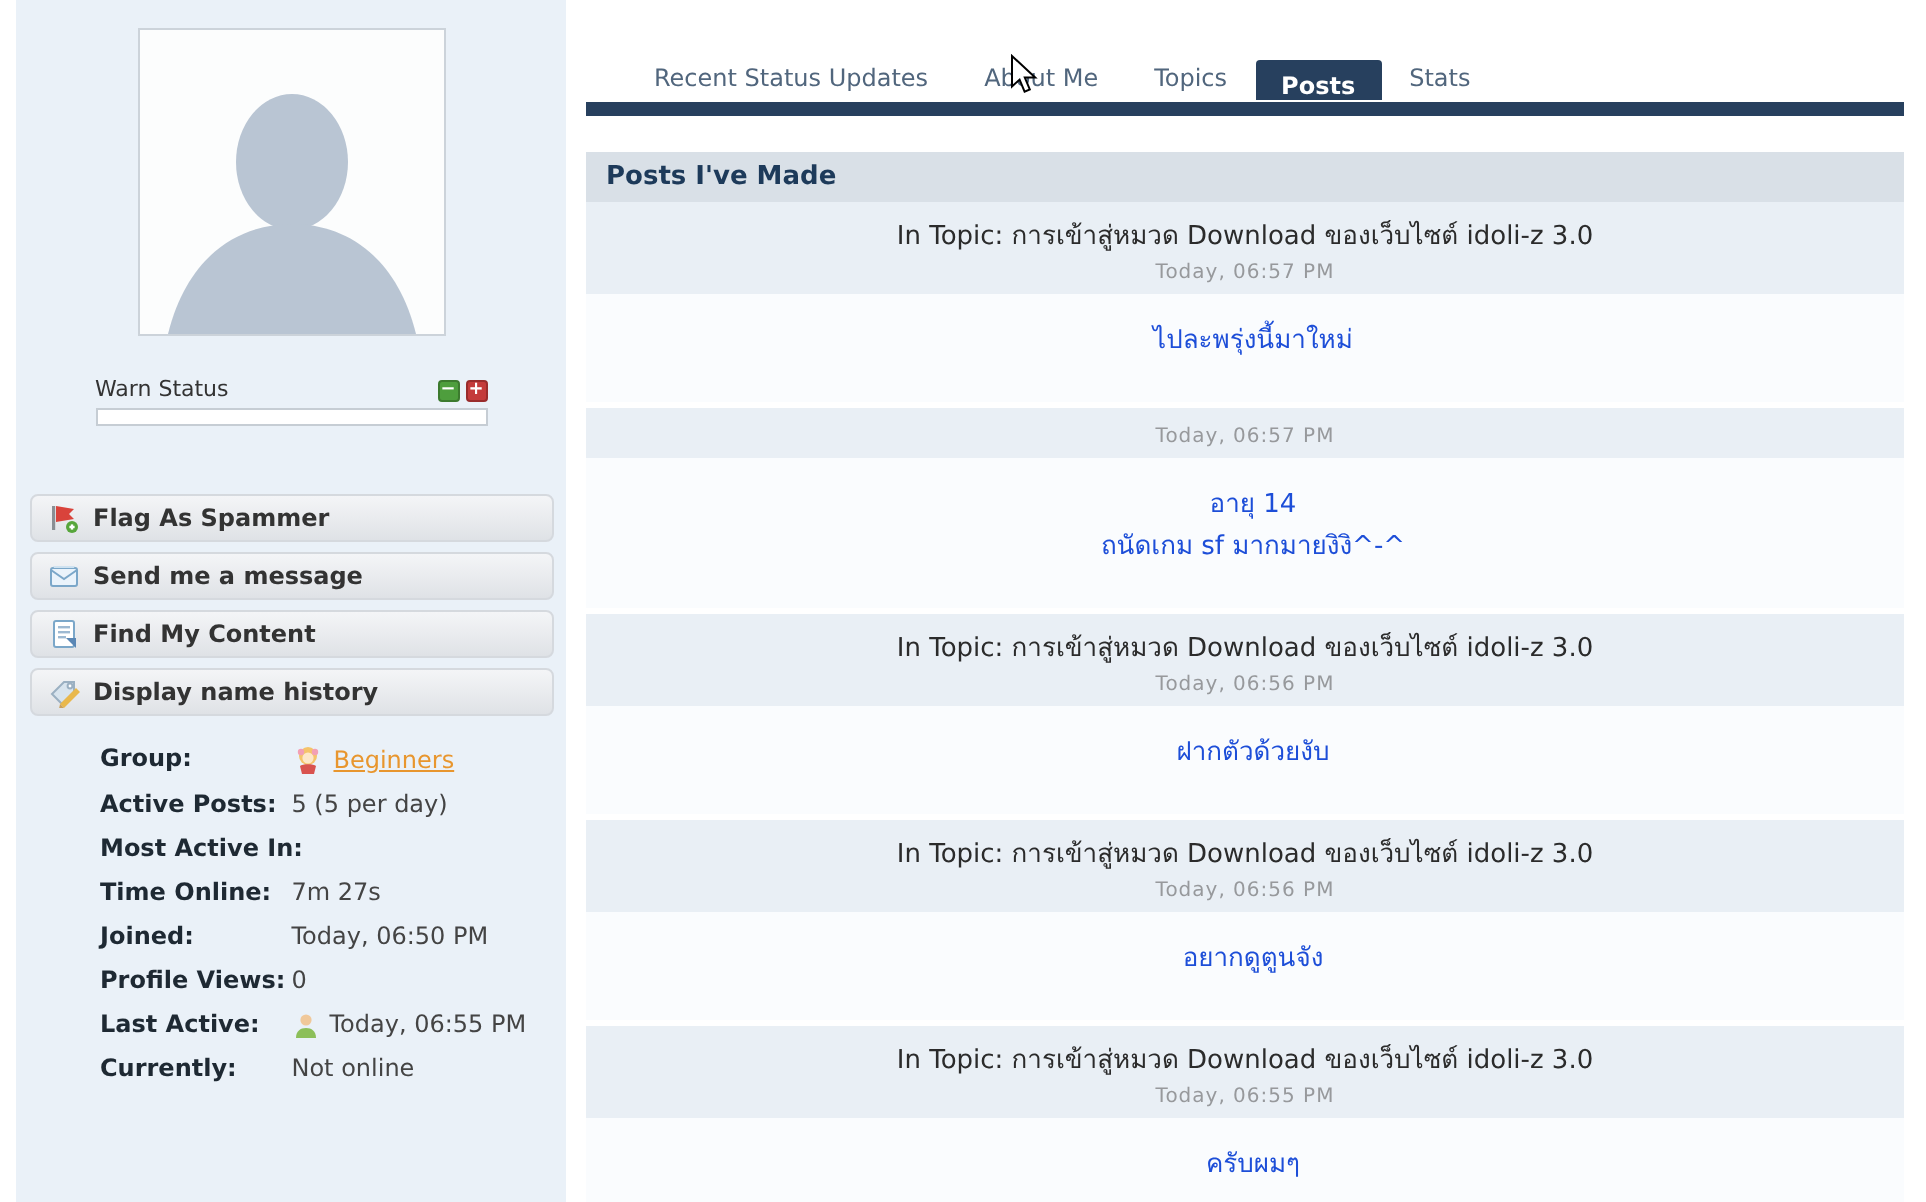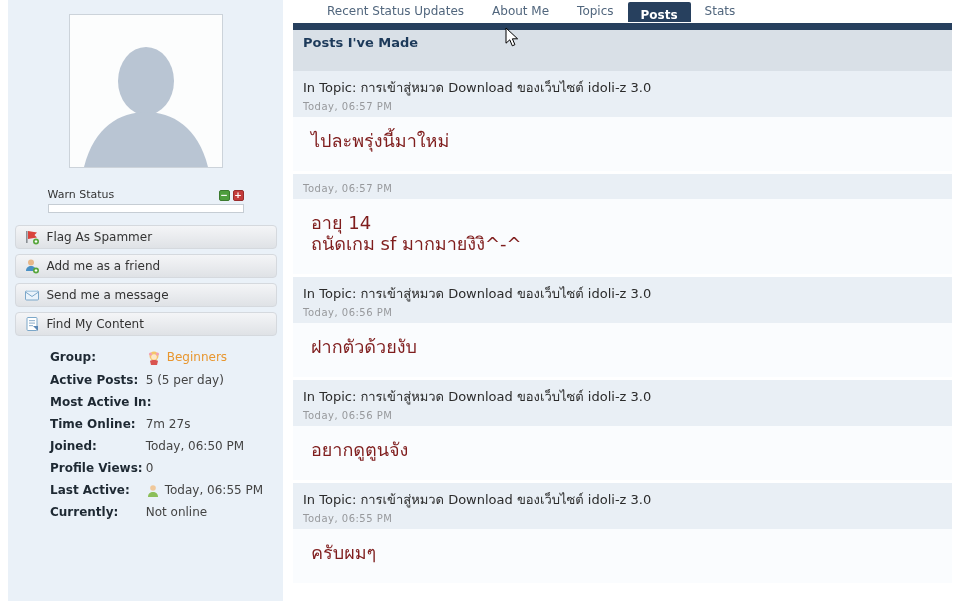--- a/index.html
+++ b/index.html
@@ -16,54 +16,54 @@
                 border:1px solid #ccd3da; display:block; }
   .warn-row { display:flex; align-items:flex-end; width:196px; margin:20px auto 0; }
   .warn-label { font-size:11px; color:#333; }
   .warn-icons { margin-left:auto; display:flex; gap:3px; }
   .warn-btn { width:11px; height:11px; font-size:9px; line-height:9px; text-align:center;
               color:#fff; border-radius:2px; font-weight:bold; cursor:pointer; }
   .warn-minus { background:#4e9e3d; border:1px solid #3c7a2e; }
   .warn-plus  { background:#c43b3b; border:1px solid #992c2c; }
   .warn-bar { width:196px; height:9px; margin:3px auto 0; background:#fff; border:1px solid #c6cdd4; }
 
-  .btns { margin-top:12px; }
+  .btns { margin-top:34px;font-weight:bold; }
   .action-btn { width:262px; height:24px; margin:0 auto 5px; cursor:pointer;
                 background:linear-gradient(#f4f5f7,#dfe2e6); border:1px solid #d5d9de;
                 border-radius:4px; display:flex; align-items:center; gap:7px;
                 padding-left:8px; font-size:12px; color:#333; }
   .action-btn .ic { width:16px; height:16px; flex:0 0 16px; }
 
   .stats { margin:14px 0 0 14px; font-size:12px; }
   .stat-row { display:flex; margin-bottom:7px; }
   .stat-label { width:106px; font-weight:bold; color:#1e2933; line-height:15px;margin-left:28px; }
   .stat-value { width:152px; color:#444; line-height:15px; }
-  .stat-value.group { color:var(--group-color,#e8962e); display:flex; align-items:flex-start; gap:5px; }
+  .stat-value.group { color:var(--group-color,#e8962e); display:flex; align-items:flex-end; gap:5px;text-decoration:underline; }
   .stat-value.linkish { color:#4a5560; cursor:pointer; }
   .stat-value.with-icon { display:flex; align-items:center; gap:5px; }
 
   
   .main { position:absolute; left:293px; top:0; width:659px; }
-  .tabbar { position:relative; height:30px; }
+  .tabbar { position:relative; height:30px;margin-top:28px; }
   .navy-strip { position:absolute; left:0; right:0; bottom:0; height:7px;
                 background:var(--navy,#27405e); }
   .tabs { position:absolute; left:20px; top:0; display:flex; align-items:flex-start; }
   .tab { font-size:12px; color:#51667d; padding:4px 14px 0; cursor:pointer; white-space:nowrap; }
   .tab.active { background:var(--navy,#27405e); color:#fff; font-weight:bold;
                 margin-top:2px; height:20px; padding:6px 13px 0; border-radius:2px 2px 0 0; }
 
-  .section-header { height:41px; background:var(--header-bar,#d9e0e7); line-height:25px;
-                    padding-left:10px; font-size:13px; font-weight:bold; color:#1d3a5a; }
-
-  .post { margin-bottom:3px; }
+  .section-header { height:25px; background:var(--header-bar,#d9e0e7); line-height:25px;
+                    padding-left:10px; font-size:13px; font-weight:bold; color:#1d3a5a;margin-top:18px; }
+
+  .post { margin-bottom:3px;text-align:center; }
   .post-header { background:var(--post-header,#e9eff5); padding:6px 10px 5px; }
   .post-topic { font-size:13px; color:#2b2b2b; cursor:pointer; }
   .post-time { font-size:10px; color:#97999c; margin-top:3px; letter-spacing:.5px; }
   .post-body { background:var(--post-body,#fafcfe); padding:13px 10px 20px 18px;
-               font-size:18px; color:#7f1d1d; line-height:21px; }
+               font-size:13px; color:#1d4ed8; line-height:21px; }
 
   .cursor { position:absolute; left:505px; top:27px; z-index:50; pointer-events:none; }
 </style>
 </head>
 <body>
 
 <div class="sidebar">
 
   <div class="avatar-box">
     <svg width="152" height="152" viewBox="0 0 152 152">
@@ -88,45 +88,44 @@
         <rect x="2" y="2" width="1.6" height="12" fill="#8a8f94"></rect>
         <path d="M4,2 L13,3.5 L10.5,6 L13,8.5 L4,10 Z" fill="#d9433b"></path>
         <circle cx="12" cy="12.5" r="3" fill="#57a63c"></circle>
         <rect x="10.7" y="11.9" width="2.6" height="1.2" fill="#fff"></rect>
         <rect x="11.4" y="11.2" width="1.2" height="2.6" fill="#fff"></rect>
       </svg>
       <span>Flag As Spammer</span>
     </div>
     <div class="action-btn">
       <svg class="ic" viewBox="0 0 16 16">
-        <circle cx="7" cy="4.5" r="3" fill="#e8b88a"></circle>
-        <path d="M2,13 C2,9.5 4.3,8 7,8 C9.7,8 12,9.5 12,13 Z" fill="#4a90c4"></path>
-        <circle cx="12" cy="12.5" r="3" fill="#57a63c"></circle>
-        <rect x="10.7" y="11.9" width="2.6" height="1.2" fill="#fff"></rect>
-        <rect x="11.4" y="11.2" width="1.2" height="2.6" fill="#fff"></rect>
-      </svg>
-      <span>Add me as a friend</span>
-    </div>
-    <div class="action-btn">
-      <svg class="ic" viewBox="0 0 16 16">
         <rect x="1.5" y="4" width="13" height="9" rx="1" fill="#eaf3fb" stroke="#7ba7c9"></rect>
         <path d="M1.5,5 L8,9.5 L14.5,5" fill="none" stroke="#7ba7c9"></path>
         <path d="M2.5,3 L13.5,3 L13,4 L3,4 Z" fill="#cfe2f0"></path>
       </svg>
       <span>Send me a message</span>
     </div>
     <div class="action-btn">
       <svg class="ic" viewBox="0 0 16 16">
         <rect x="3" y="1.5" width="10" height="13" rx="1" fill="#fff" stroke="#7ba7c9"></rect>
         <rect x="5" y="4" width="6" height="1.2" fill="#9db9d2"></rect>
         <rect x="5" y="6.5" width="6" height="1.2" fill="#9db9d2"></rect>
         <rect x="5" y="9" width="4" height="1.2" fill="#9db9d2"></rect>
         <path d="M9,10 L14,15 L14,10 Z" fill="#5a87b5"></path>
       </svg>
       <span>Find My Content</span>
+    </div>
+    <div class="action-btn">
+      <svg class="ic" viewBox="0 0 16 16">
+        <path d="M2,9 L8,3 L13,3 L13,8 L7,14 L2,9 Z" fill="#d8e4ee" stroke="#9bb0c2"></path>
+        <circle cx="11" cy="5" r="1.2" fill="#fff" stroke="#9bb0c2"></circle>
+        <path d="M6,14 L14,6 L16,8 L8,16 Z" fill="#e9b84c"></path>
+        <path d="M6,14 L8,16 L5.5,16.5 Z" fill="#caa05a"></path>
+      </svg>
+      <span>Display name history</span>
     </div>
   </div>
 
   <div class="stats">
     <div class="stat-row">
       <span class="stat-label">Group:</span>
       <span class="stat-value group">
         <svg width="16" height="16" viewBox="0 0 16 16">
           <circle cx="8" cy="6" r="4.5" fill="#f5c46a"></circle>
           <circle cx="8" cy="7" r="2.8" fill="#fde7c8"></circle>

